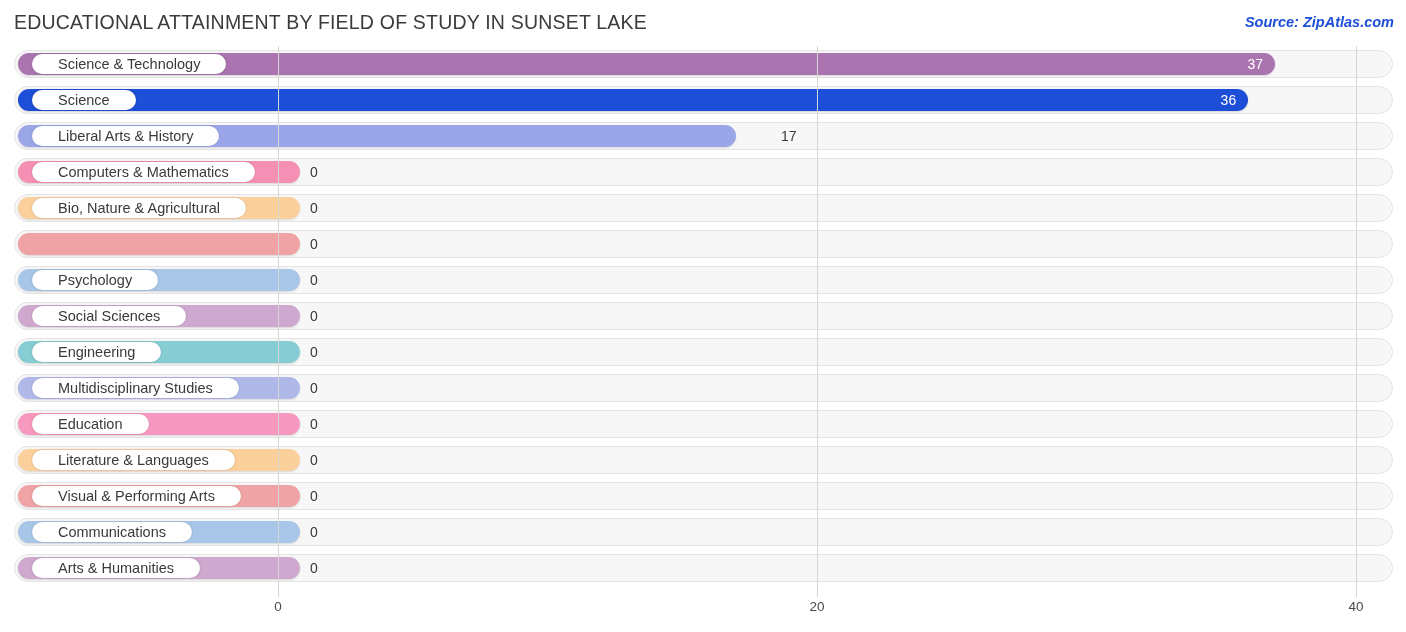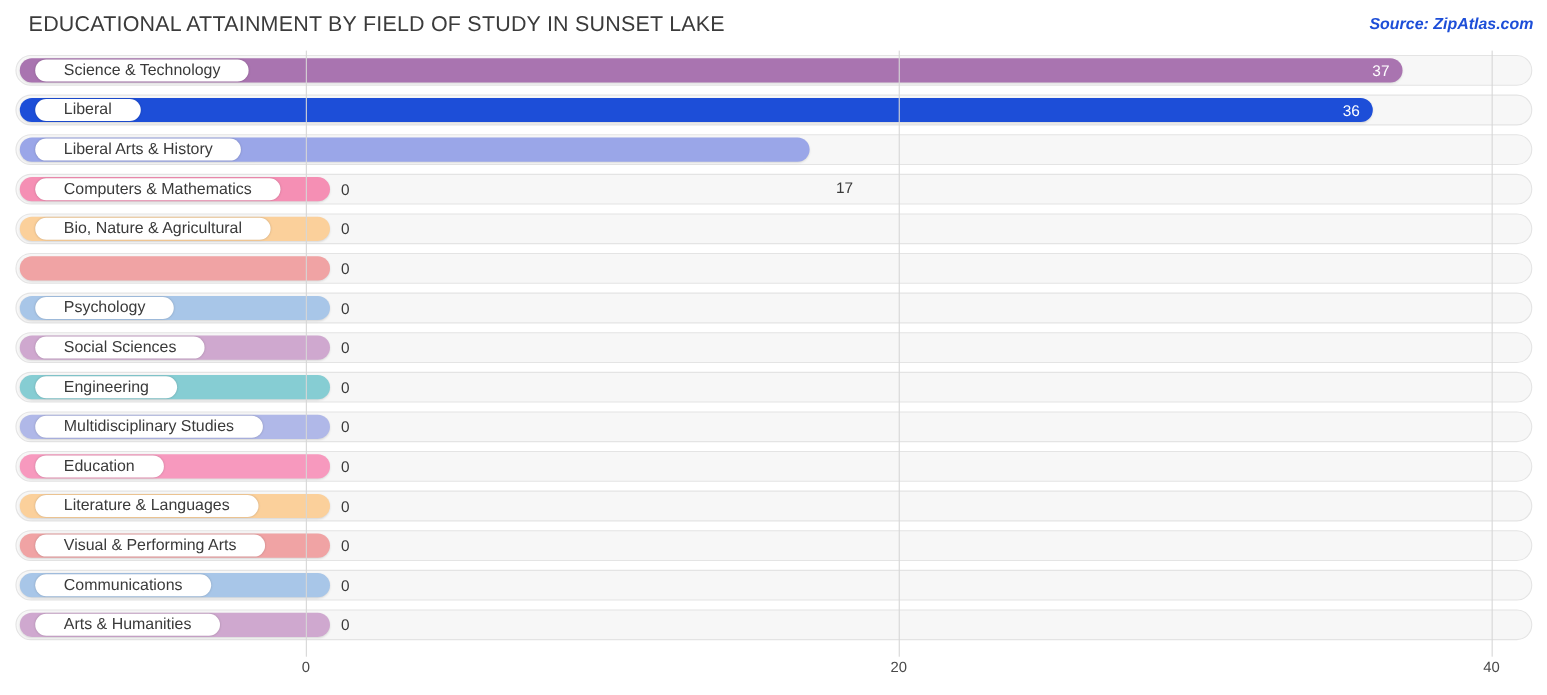--- a/index.html
+++ b/index.html
@@ -10,21 +10,21 @@
     width: 1406px; height: 632px;
     font-family: "Liberation Sans", sans-serif;
     color: #3a3a3a;
     overflow: hidden;
     position: relative;
   }
 
   
   .header {
     position: absolute;
-    top: 0; left: 12px; right: 0; height: 46px;
+    top: 0; left: 0; right: 0; height: 46px;
   }
   .chart-title {
     position: absolute;
     left: 14px; top: 11px;
     font-size: 19.5px;
     letter-spacing: 0.2px;
     color: #3b3b3b;
     white-space: nowrap;
   }
   .source-note {
@@ -146,26 +146,26 @@
         <div class="bar" style="width: 1257.15px; background: rgb(169, 116, 176); text-align: right;">
           <span class="bar-value-in">37</span>
         </div>
         <div class="cat-pill">Science &amp; Technology</div>
       </div>
       <div class="row">
         <div class="track"></div>
         <div class="bar" style="width: 1230.2px; background: #1d4ed8;">
           <span class="bar-value-in">36</span>
         </div>
-        <div class="cat-pill">Liberal</div>
+        <div class="cat-pill">Science</div>
       </div>
       <div class="row">
         <div class="track"></div>
         <div class="bar" style="width: 718.15px; background: rgb(154, 166, 232);"></div>
-        <span class="bar-value-out" style="left: 760px; margin-top: 34px;">17</span>
+        <span class="bar-value-out" style="left: 781px;">17</span>
         <div class="cat-pill">Liberal Arts &amp; History</div>
       </div>
       <div class="row">
         <div class="track"></div>
         <div class="bar" style="width: 282px; background: rgb(245, 143, 180);"></div>
         <span class="bar-value-out" style="left: 310px;">0</span>
         <div class="cat-pill">Computers &amp; Mathematics</div>
       </div>
       <div class="row">
         <div class="track"></div>

